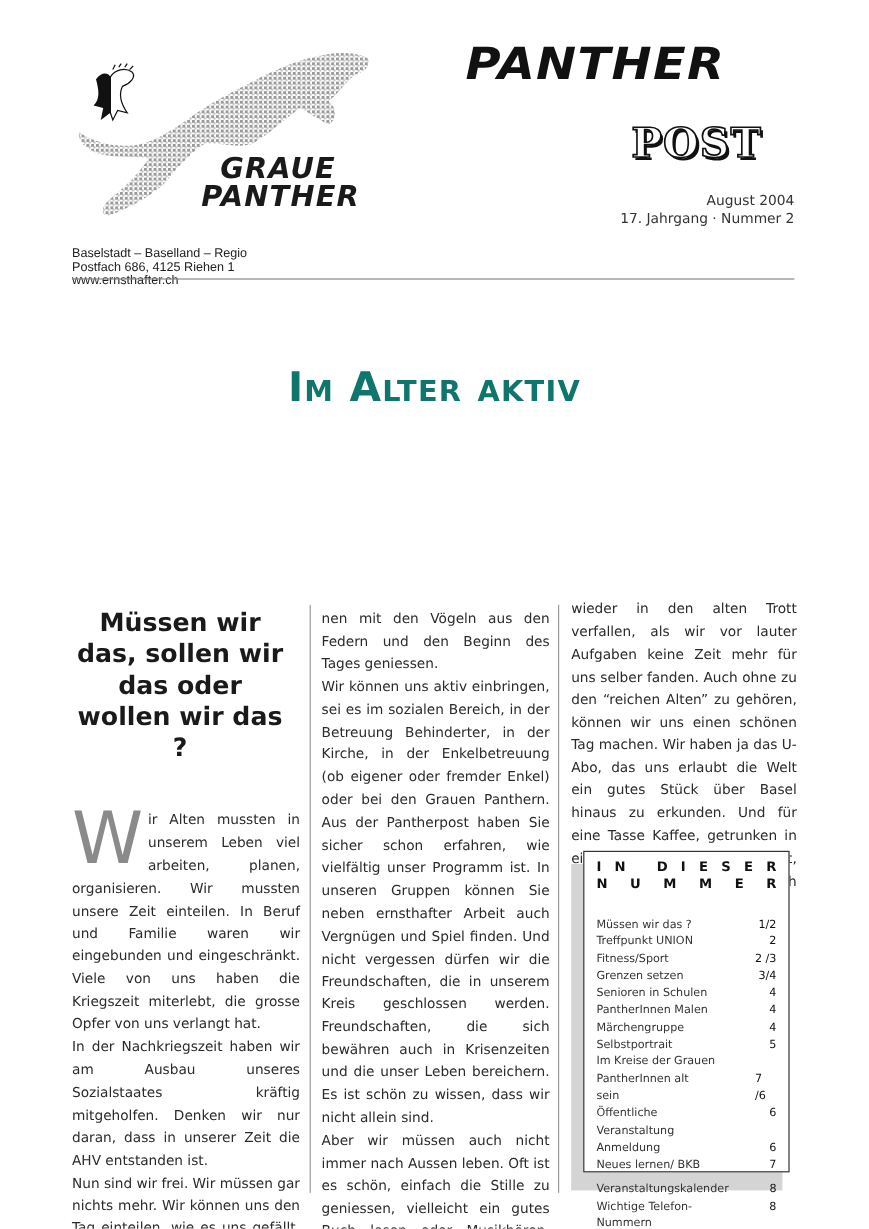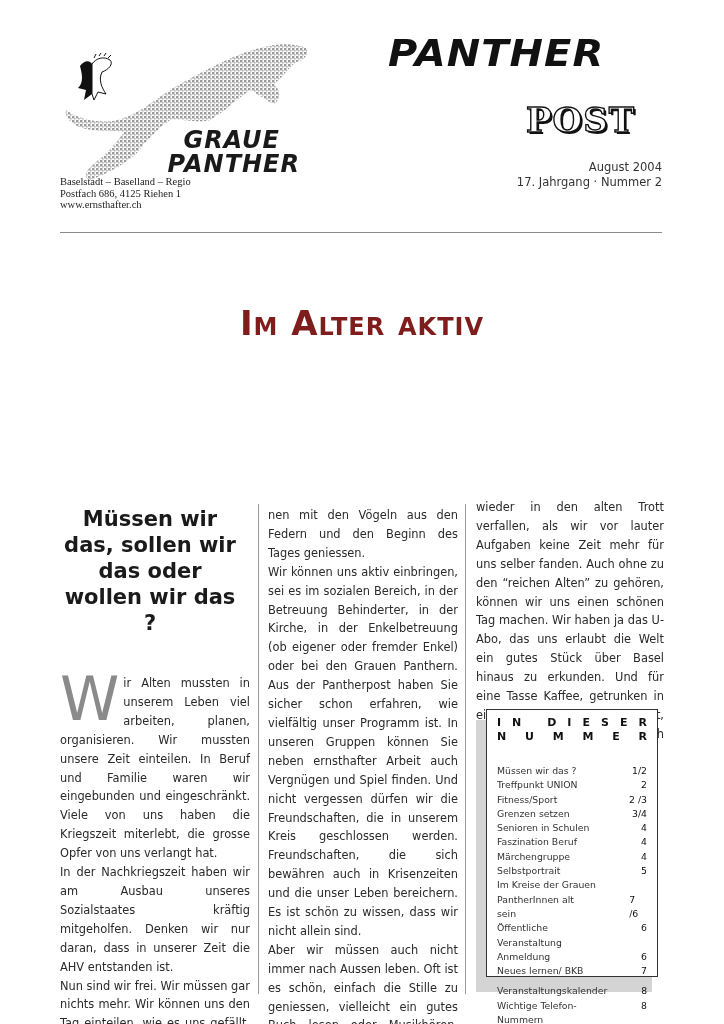--- a/index.html
+++ b/index.html
@@ -4,31 +4,31 @@
 <style>
   html, body { margin: 0; padding: 0; background: #ffffff; }
   body { width: 724px; height: 1024px; position: relative; overflow: hidden; color: #1c1c1c; font-family: "Liberation Sans", sans-serif; }
 
   .logo-area { position: absolute; left: 60px; top: 28px; width: 250px; height: 170px; }
   .panther-img { position: absolute; left: 0; top: 0; }
   .graue-panther { position: absolute; left: 70px; top: 100px; width: 170px; text-align: right; font-family: "DejaVu Sans", sans-serif; font-weight: bold; font-style: italic; color: #1a1a1a; line-height: 24px; }
   .graue-panther .l1 { font-size: 24px; letter-spacing: 1px; padding-right: 20px; padding-left: 17px; }
   .graue-panther .l2 { font-size: 24px; letter-spacing: 1px; }
 
-  .address { position: absolute; left: 60px; top: 176px; font-size: 10.5px; line-height: 11.5px; color: #222; font-family: Liberation Serif, serif; }
+  .address { position: absolute; left: 60px; top: 206px; font-size: 10.5px; line-height: 11.5px; color: #222; font-family: Liberation Sans, sans-serif; }
   .address div { white-space: nowrap; }
 
   .masthead-title { position: absolute; left: 388px; top: 32px; font-family: "DejaVu Sans", sans-serif; font-weight: bold; font-style: italic; font-size: 37px; letter-spacing: 1px; color: #111; transform: scaleX(1.08); transform-origin: left; }
   .masthead-post { position: absolute; left: 526px; top: 100px; font-family: "DejaVu Serif", serif; font-weight: bold; font-size: 34px; color: #fff; letter-spacing: 1px; -webkit-text-stroke: 1.4px #111; text-shadow: 2px 2px 0 #111; }
 
   .issue { position: absolute; right: 62px; top: 160px; text-align: right; font-size: 11.5px; line-height: 15px; color: #333; font-family: "DejaVu Sans", sans-serif; }
 
   .header-rule { position: absolute; left: 60px; top: 232px; width: 602px; height: 1px; background: #8a8a8a; }
 
-  .headline { position: absolute; left: 0; top: 300px; width: 724px; text-align: center; font-family: "DejaVu Sans", sans-serif; font-weight: bold; color: #7f1d1d; }
+  .headline { position: absolute; left: 0; top: 300px; width: 724px; text-align: center; font-family: "DejaVu Sans", sans-serif; font-weight: bold; color: #0f766e; }
   .headline .h1 { font-size: 34px; line-height: 46px; letter-spacing: 1px; }
   .headline .h2 { font-size: 34px; line-height: 46px; letter-spacing: 1px; }
   .smallcaps { font-variant: small-caps; }
 
   .col { position: absolute; top: 506px; font-family: "DejaVu Sans", sans-serif; font-size: 11.4px; line-height: 18.9px; color: #2a2a2a; text-align: justify; hyphens: manual; }
   .col p { margin: 0; }
   .col1 { left: 60px; width: 190px; }
   .col2 { left: 268px; width: 190px; top: 506px; }
   .col3 { left: 476px; width: 188px; top: 498px; }
 
@@ -153,21 +153,21 @@
       </div>
     <div class="toc-item">
         <span>Grenzen setzen</span>
         <span class="pg">3/4</span>
       </div>
     <div class="toc-item">
         <span>Senioren in Schulen</span>
         <span class="pg">4</span>
       </div>
     <div class="toc-item">
-        <span>Faszination Beruf</span>
+        <span>PantherInnen Malen</span>
         <span class="pg">4</span>
       </div>
     <div class="toc-item">
         <span>Märchengruppe</span>
         <span class="pg">4</span>
       </div>
     <div class="toc-item">
         <span>Selbstportrait</span>
         <span class="pg">5</span>
       </div>

